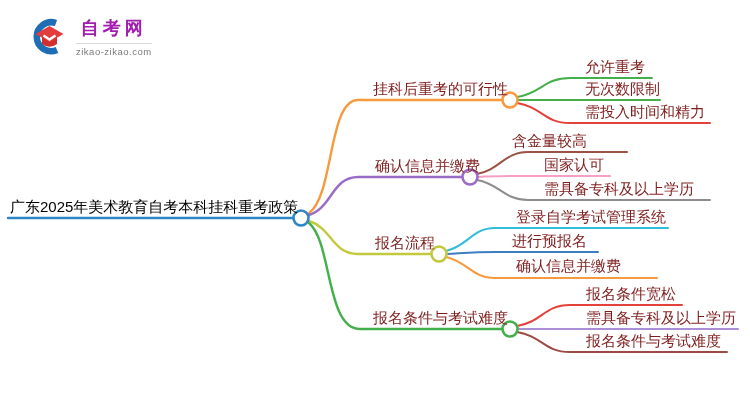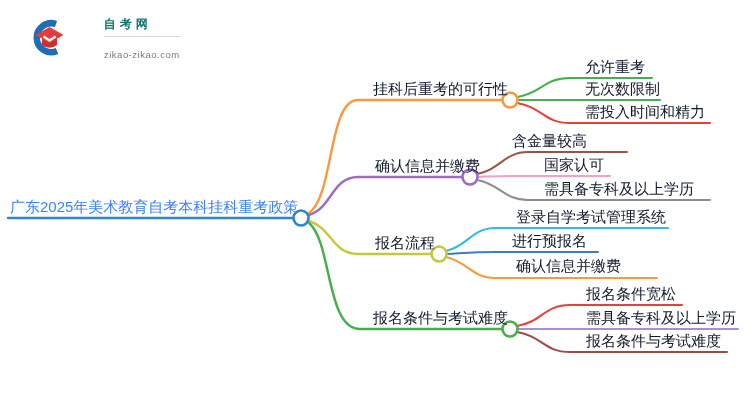--- a/index.html
+++ b/index.html
@@ -2,34 +2,34 @@
 <html><head>
 <meta charset="utf-8">
 <style>
   html,body{margin:0;padding:0;background:#ffffff;}
   .stage{
     position:relative;width:750px;height:410px;overflow:hidden;background:#ffffff;
     font-family:"Liberation Sans","DejaVu Sans",sans-serif;
   }
   .links{position:absolute;left:0;top:0;}
   .node-label{
-    position:absolute;font-size:15px;line-height:19px;color:#0f172a;
+    position:absolute;font-size:15px;line-height:19px;color:#7f1d1d;
     white-space:nowrap;letter-spacing:0px;
   }
-  .root-label{color:#3b82f6;}
+  .root-label{color:#000000;}
   .logo{position:absolute;left:30px;top:16px;display:flex;align-items:center;}
   .logo-icon{width:38px;height:40px;}
   .logo-text{margin-left:8px;}
   .logo-title{
-    font-size:12px;font-weight:bold;color:#0f766e;letter-spacing:4px;
+    font-size:18px;font-weight:bold;color:#a21caf;letter-spacing:4px;
     padding:0 2px 3px 2px;text-align:center;
   }
   .logo-domain{
     font-size:9.5px;color:#7a7a7a;border-top:1px solid #d9d9d9;
-    padding-top:12px;letter-spacing:0.5px;text-align:center;margin-left:28px;
+    padding-top:2px;letter-spacing:0.5px;text-align:center;
   }
 </style>
 </head>
 <body>
 
 <div class="stage">
 
   <svg class="links" width="750" height="410" viewBox="0 0 750 410">
     <g fill="none" stroke-linecap="round" stroke-width="2.4">
 

